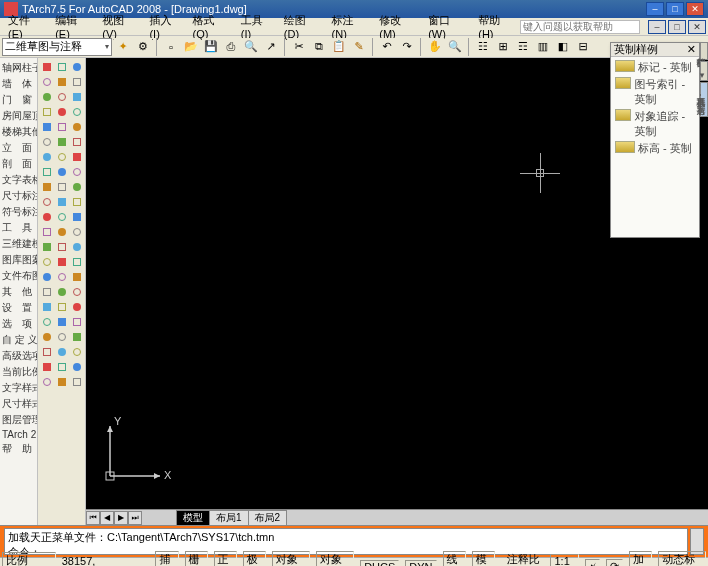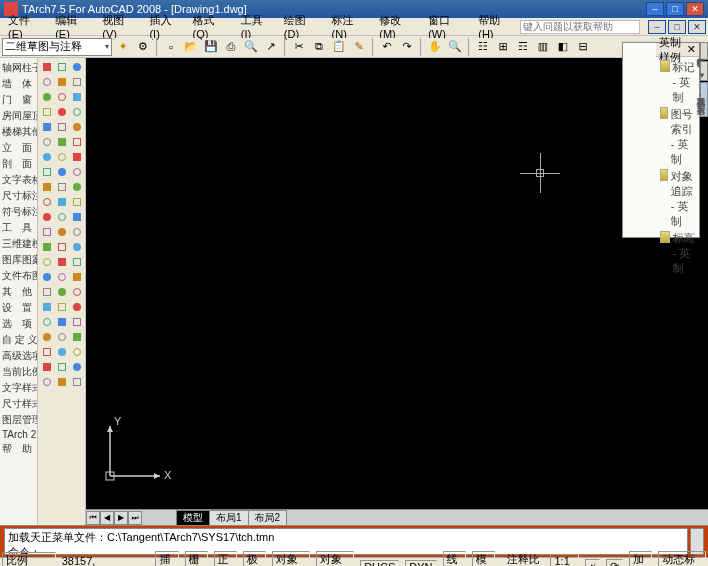--- a/index.html
+++ b/index.html
@@ -33,26 +33,26 @@
 .crosshair::before { width: 40px; height: 1px; left: -20px; top: 0; }
 .crosshair::after { width: 1px; height: 40px; top: -20px; left: 0; }
 .crosshair .box { position: absolute; width: 8px; height: 8px; border: 1px solid #aaa; left: -4px; top: -4px; }
 .ucs { position: absolute; left: 14px; bottom: 16px; }
 .ucs-label { position: absolute; color: #ccc; font-size: 11px; }
 .tabs { height: 16px; background: #cfcfcf; display: flex; align-items: center; padding-left: 90px; gap: 0; border-top: 1px solid #888; }
 .tab { padding: 0 6px; height: 15px; background: #e0e0e0; border: 1px solid #888; border-bottom: none; font-size: 10px; cursor: pointer; margin-right: -1px; display: flex; align-items: center; }
 .tab.active { background: #000; color: #fff; }
 .tabnav { position: absolute; left: 0; display: flex; }
 .tabnav .nb { width: 14px; height: 14px; background: #ddd; border: 1px solid #888; font-size: 8px; display: flex; align-items: center; justify-content: center; cursor: pointer; }
-.cmdline-wrap { height: 32px; background: #c2410c; border-top: 1px solid #888; display: flex; padding: 2px 4px; gap: 2px; }
+.cmdline-wrap { height: 32px; background: #f97316; border-top: 1px solid #888; display: flex; padding: 2px 4px; gap: 2px; }
 .cmdline { flex: 1; background: #fff; border: 1px solid #888; padding: 1px 3px; font-size: 10px; overflow: hidden; }
 .cmdline .row { white-space: nowrap; }
 .statusbar { height: 18px; background: #ece9d8; border-top: 1px solid #aaa; display: flex; align-items: center; font-size: 10px; padding: 0 2px; gap: 6px; }
 .statusbar .cell { padding: 0 3px; border: 1px inset #ece9d8; cursor: pointer; }
-.palette { position: absolute; top: 42px; right: 8px; width: 78px; height: 196px; background: #fafaf6; border: 1px solid #888; box-shadow: 2px 2px 4px rgba(0,0,0,0.3); padding-left: 33px; }
+.palette { position: absolute; top: 42px; right: 8px; width: 90px; height: 196px; background: #fafaf6; border: 1px solid #888; box-shadow: 2px 2px 4px rgba(0,0,0,0.3); }
 .palette .ph { height: 14px; background: #e8e6dd; border-bottom: 1px solid #bbb; display: flex; align-items: center; padding: 0 3px; font-size: 10px; }
 .palette .pb { padding: 2px; }
 .palette .pi { display: flex; align-items: flex-start; gap: 3px; padding: 1px 2px; cursor: pointer; font-size: 9px; color: #444; }
 .palette .ic { width: 20px; height: 12px; background: linear-gradient(#ecd77a,#c8a830); border: 1px solid #aa8; }
 .sidetabs { position: absolute; top: 42px; right: 0; width: 8px; display: flex; flex-direction: column; }
 .sidetab { writing-mode: vertical-rl; background: #dcdaca; border: 1px solid #888; font-size: 9px; padding: 8px 0; cursor: pointer; margin-bottom: 1px; color: #555; }
 </style>
 </head>
 <body>
 

